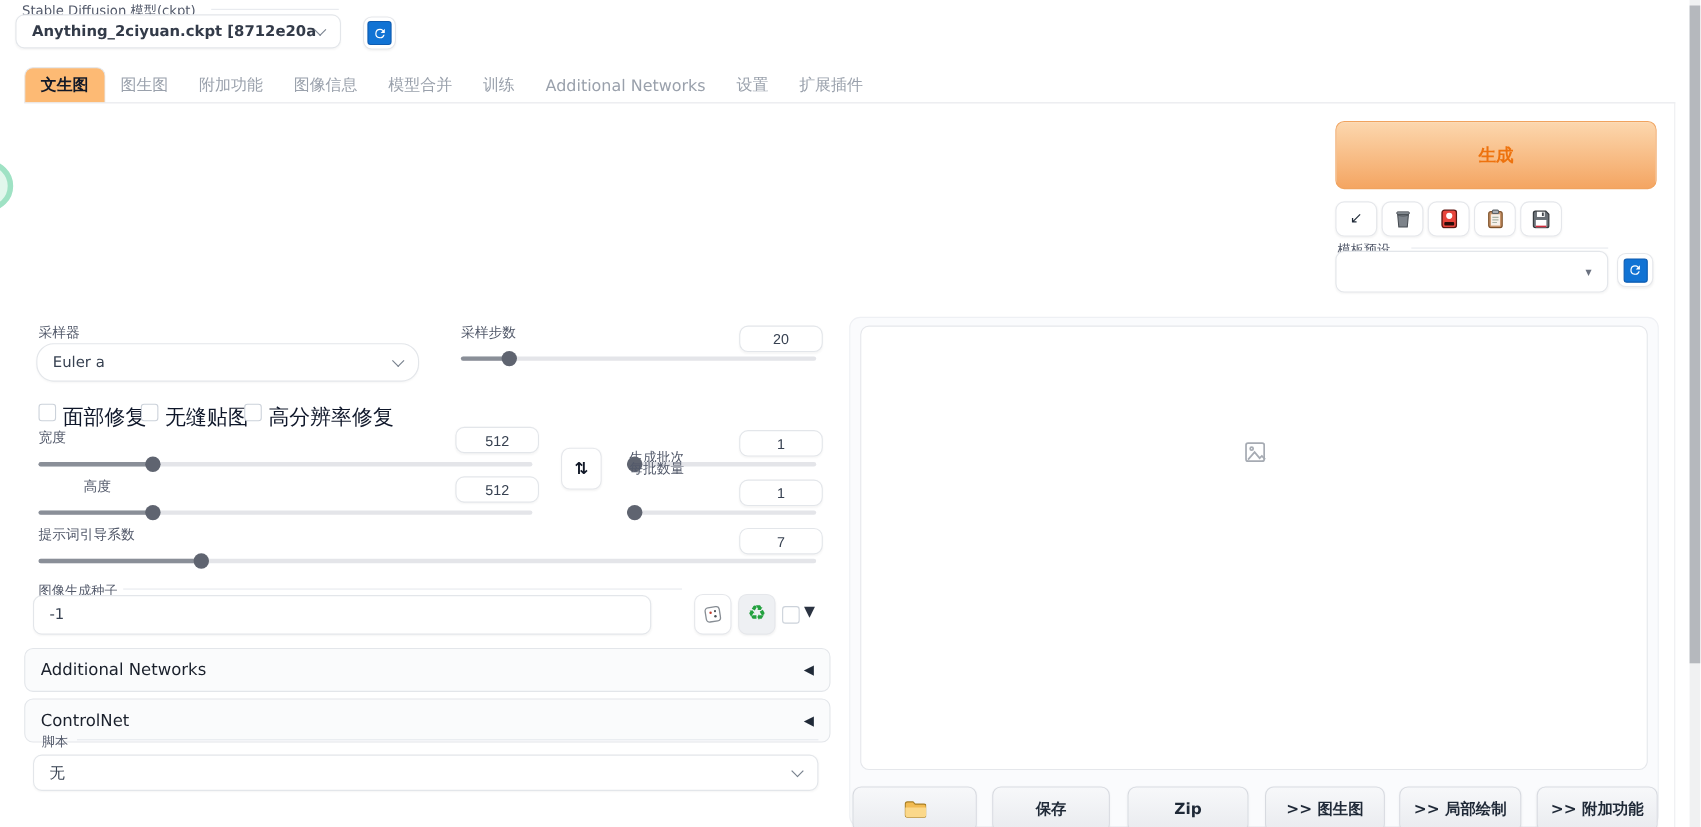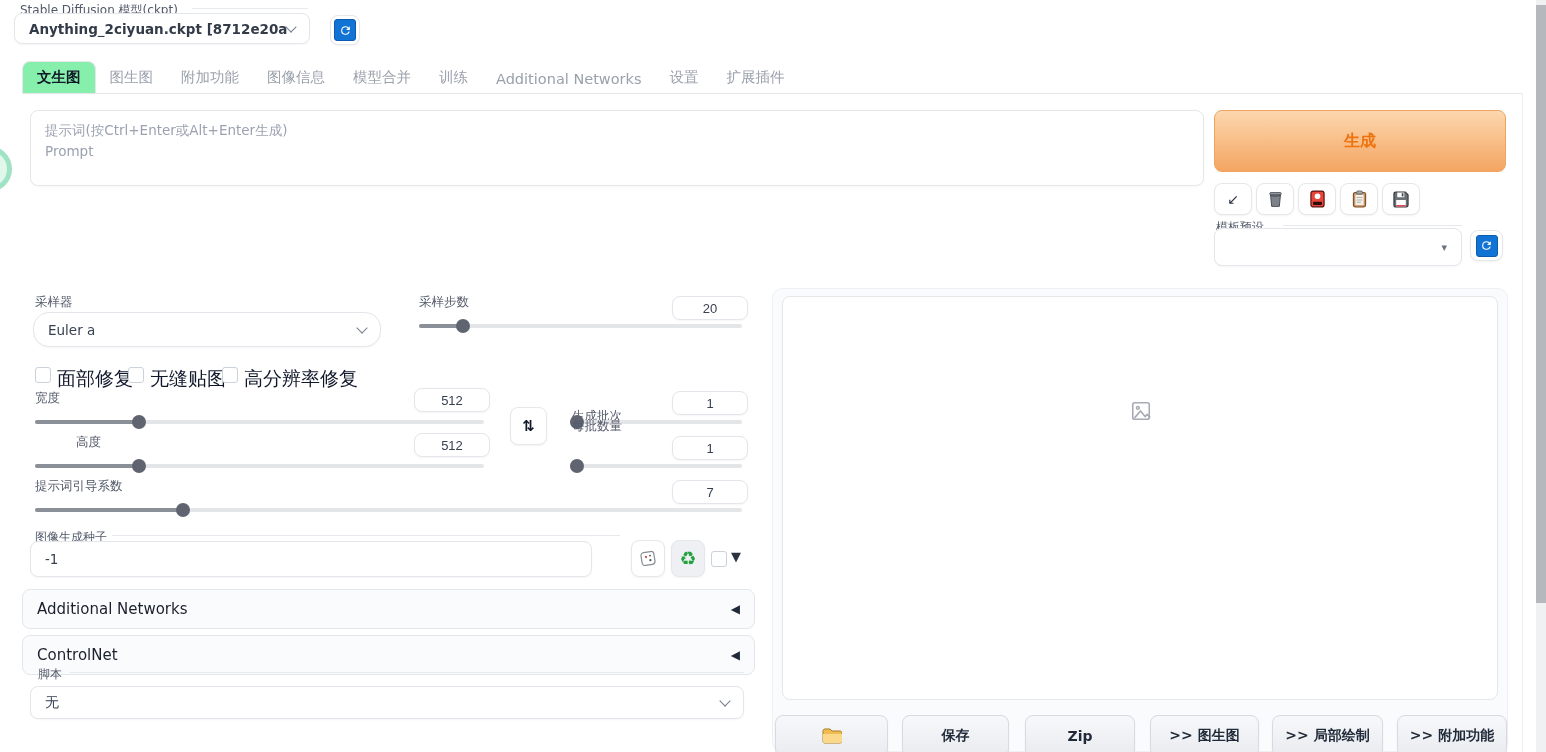--- a/index.html
+++ b/index.html
@@ -17,21 +17,21 @@
           box-shadow:0 1px 2px rgba(0,0,0,.04);text-align:center;font-size:13px;color:#374151;padding:0;outline:none;}
   .slider{position:absolute;height:14px;}
   .slider .track{position:absolute;left:0;right:0;top:5px;height:4px;background:#e4e5e9;border-radius:3px;}
   .slider .fill{position:absolute;left:0;top:5px;height:4px;background:#8a8f98;border-radius:3px;}
   .slider .thumb{position:absolute;top:0;width:14px;height:14px;border-radius:50%;background:#5f6470;margin-left:-7px;}
   .check{position:absolute;width:14px;height:14px;background:#fff;border:1.5px solid #ccd2da;border-radius:3px;}
   .cklbl{position:absolute;font-size:19px;color:#0f172a;white-space:nowrap;}
   .tabs{position:absolute;left:22px;top:62px;display:flex;align-items:flex-end;height:31px;}
   .tab{padding:6px 14px;font-size:14.5px;color:#9aa1ac;white-space:nowrap;cursor:pointer;}
   .tab.active{color:#111827;font-weight:600;border:1px solid #e5e7eb;border-bottom:1px solid #fff;
-              border-radius:8px 8px 0 0;background:#86efac;margin-bottom:-1px;}
+              border-radius:8px 8px 0 0;background:#fdba74;margin-bottom:-1px;}
   textarea.prompt{position:absolute;border:1px solid #e5e7eb;border-radius:8px;padding:9px 14px;
           font-family:"DejaVu Sans","Liberation Sans",sans-serif;font-size:13.5px;color:#374151;
           resize:none;outline:none;box-shadow:0 1px 2px rgba(0,0,0,.03);}
   textarea.prompt::placeholder{color:#9aa2b1;white-space:pre-line;line-height:1.55;}
   .generate{position:absolute;left:1214px;top:110px;width:290px;height:60px;border-radius:8px;
             background:linear-gradient(180deg,#fcd7ae,#f4a562);border:1px solid #f0a35f;
             display:flex;align-items:center;justify-content:center;font-size:16px;font-weight:700;color:#ee720d;cursor:pointer;}
   .iconbtn{position:absolute;width:36px;height:30px;background:#fff;border:1px solid #e5e7eb;border-radius:8px;
            box-shadow:0 1px 2px rgba(0,0,0,.05);display:flex;align-items:center;justify-content:center;cursor:pointer;}
   .accordion{position:absolute;left:22px;width:733px;height:40px;background:#fafbfc;border:1px solid #e3e6ea;
@@ -73,22 +73,20 @@
     <div class="tab">图像信息</div>
     <div class="tab">模型合并</div>
     <div class="tab">训练</div>
     <div class="tab">Additional Networks</div>
     <div class="tab">设置</div>
     <div class="tab">扩展插件</div>
   </div>
   <div class="abs" style="left:22px;top:93px;width:1501px;height:1px;background:#e5e7eb;"></div>
   <div class="vline" style="left:1522px;top:93px;height:659px;"></div>
 
-  <textarea class="prompt" style="left: 30px; top: 110px; width: 1144px; height: 56px;" placeholder="提示词(按Ctrl+Enter或Alt+Enter生成)
-Prompt"></textarea>
 
   <div class="generate">生成</div>
 
   <div class="iconbtn" style="left:1214px;top:183px;">
     <span style="font-size:14px;color:#1f2937;">↙</span>
   </div>
   <div class="iconbtn" style="left:1256px;top:183px;">
     <span style="display:flex;">
       <svg width="17" height="18" viewBox="0 0 20 22">
           <path d="M4 6h12l-1.3 14H5.3z" fill="#7d838a" stroke="#474c52" stroke-width="1.2"></path>

